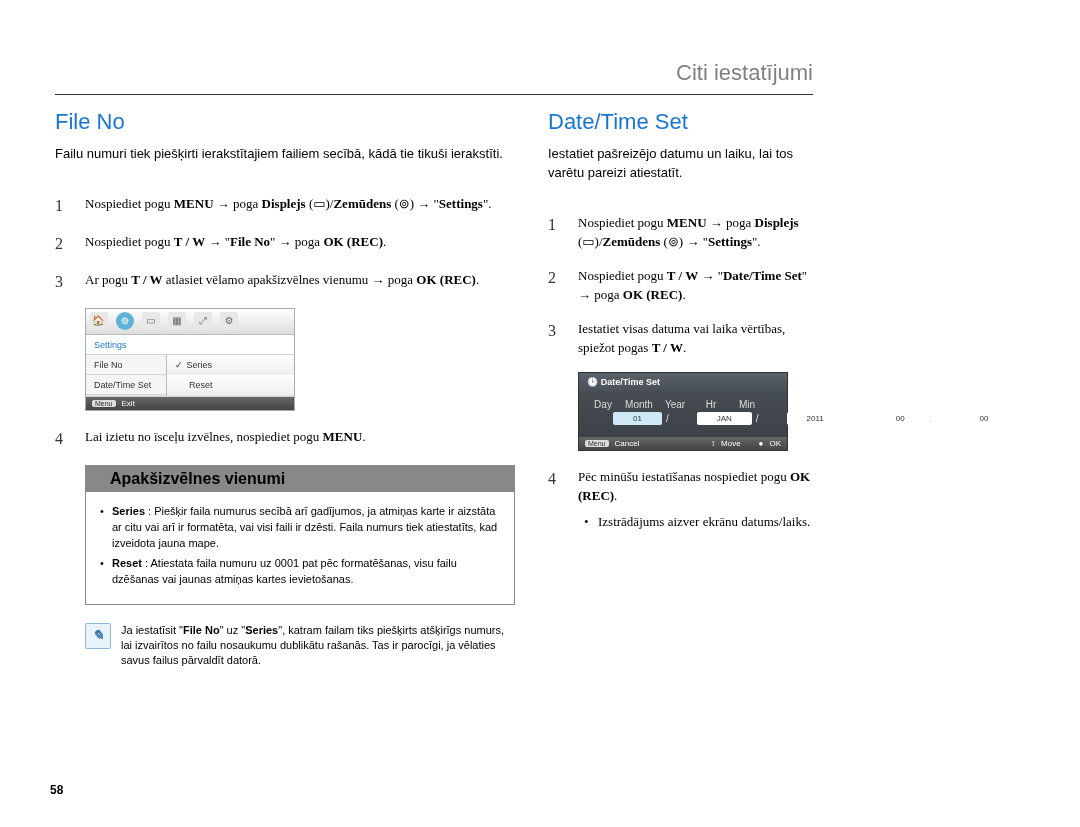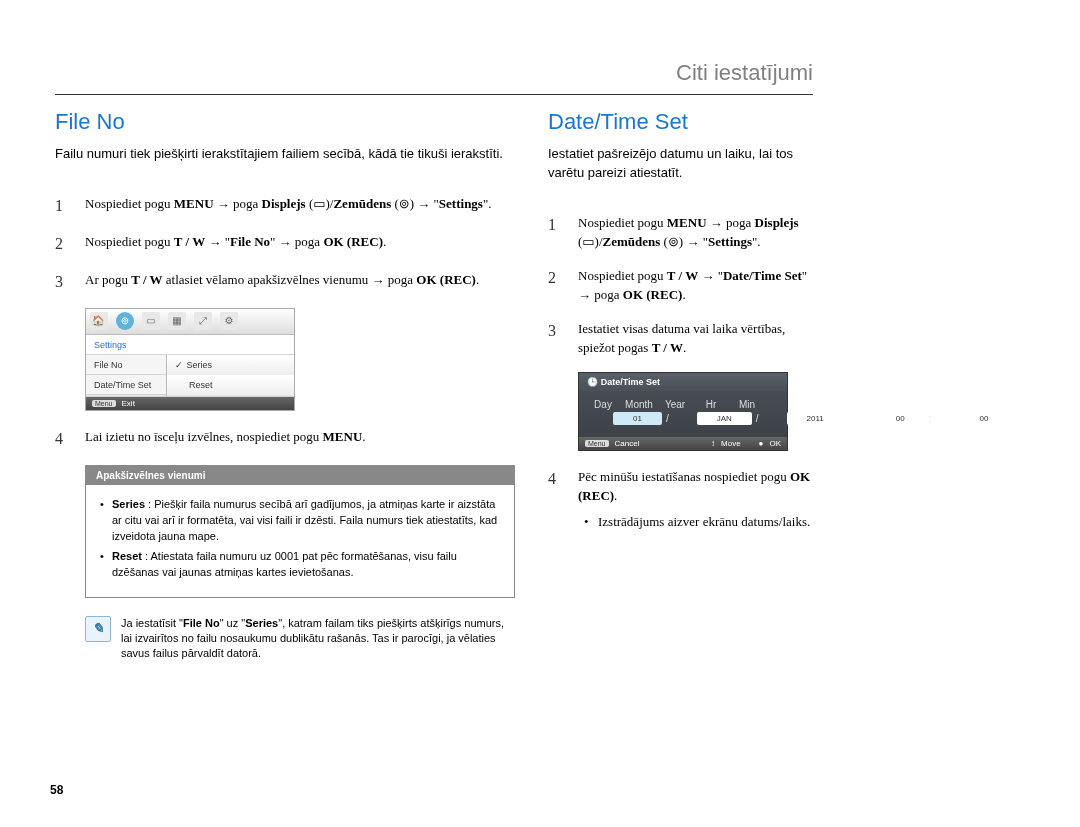--- a/index.html
+++ b/index.html
@@ -34,21 +34,21 @@
   .screenshot2 { background: linear-gradient(#4a5057,#3a3f45); border:1px solid #333; width:210px; margin:6px 0 16px 30px; color:#fff; font-size:9px; }
   .titlebar2 { background:linear-gradient(#5a6068,#4a5057); padding:4px 8px; font-weight:bold;}
   .dt-labels { display:flex; gap:8px; padding:8px 10px 2px 10px; font-size:10px; color:#ddd;}
   .dt-labels span { width:28px; text-align:center;}
   .dt-vals { display:flex; gap:4px; padding:0 10px 12px 10px; align-items:center;}
   .dt-vals .box { background:#fff; color:#333; font-size:8px; padding:2px 20px; border-radius:2px; position:relative;margin-left:24px;}
   .dt-vals .box.sel { background:#cfe9f7;}
   .dt-vals .slash { color:#ddd; font-size:10px;}
 
   .submenu-box { border: 1px solid #888; margin: 10px 0 18px 30px; width:430px;}
-  .submenu-box-title { background:#888; color:#ffffff; font-size:10px; padding:4px 10px; font-weight:bold;}
+  .submenu-box-title { background:#888; color:#000000; font-size:16px; padding:4px 24px; font-weight:bold;}
   .submenu-box-body { padding:12px 14px; font-size:11px; line-height:1.45;}
   .submenu-box-body .row { display:flex; margin-bottom:4px;}
   .submenu-box-body .bullet { width:12px;}
   .submenu-box-body .label { white-space:nowrap;}
   .submenu-box-body .desc { flex:1;}
 
   .note-box { display:flex; gap:10px; margin: 4px 0 0 30px; font-size:11px; line-height:1.4; width:420px;}
   .note-icon { width:26px; height:26px; background:#e8f3fb; border:1px solid #8ab8d8; display:flex; align-items:center; justify-content:center; color:#3a78a8; font-size:14px; font-style:italic; font-weight:bold; border-radius:2px;}
   .note-text { flex:1; }
 

